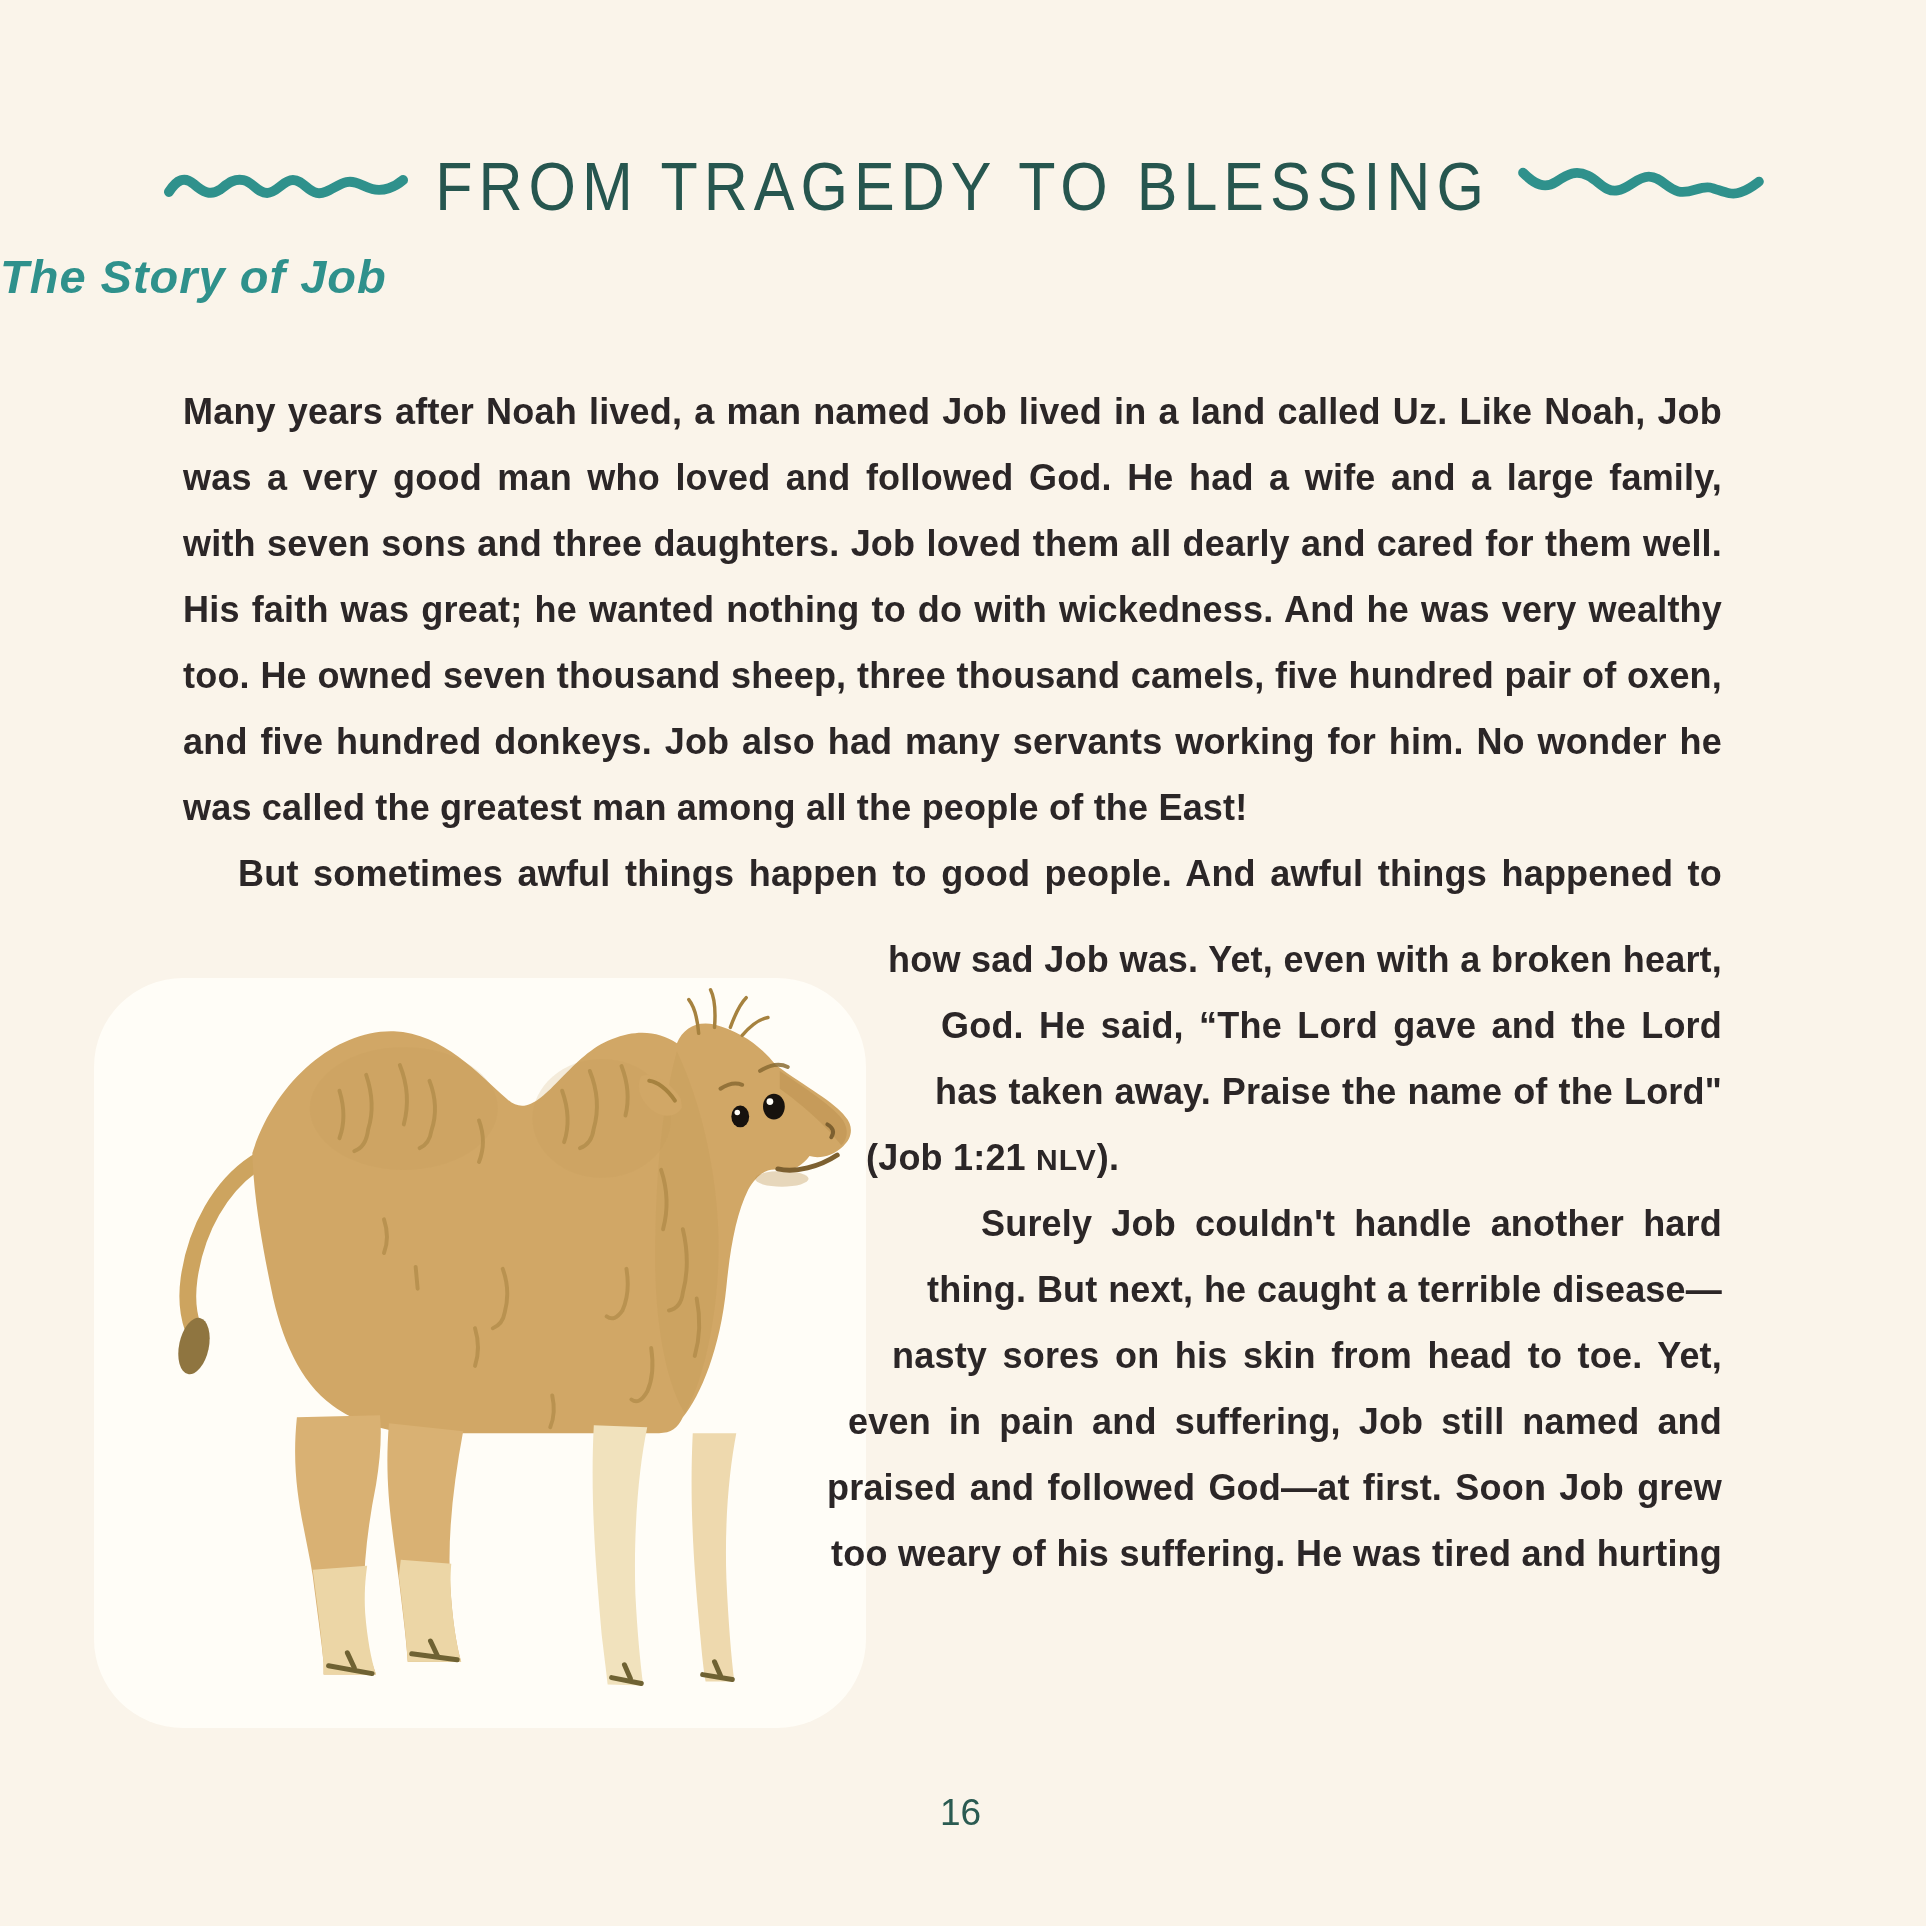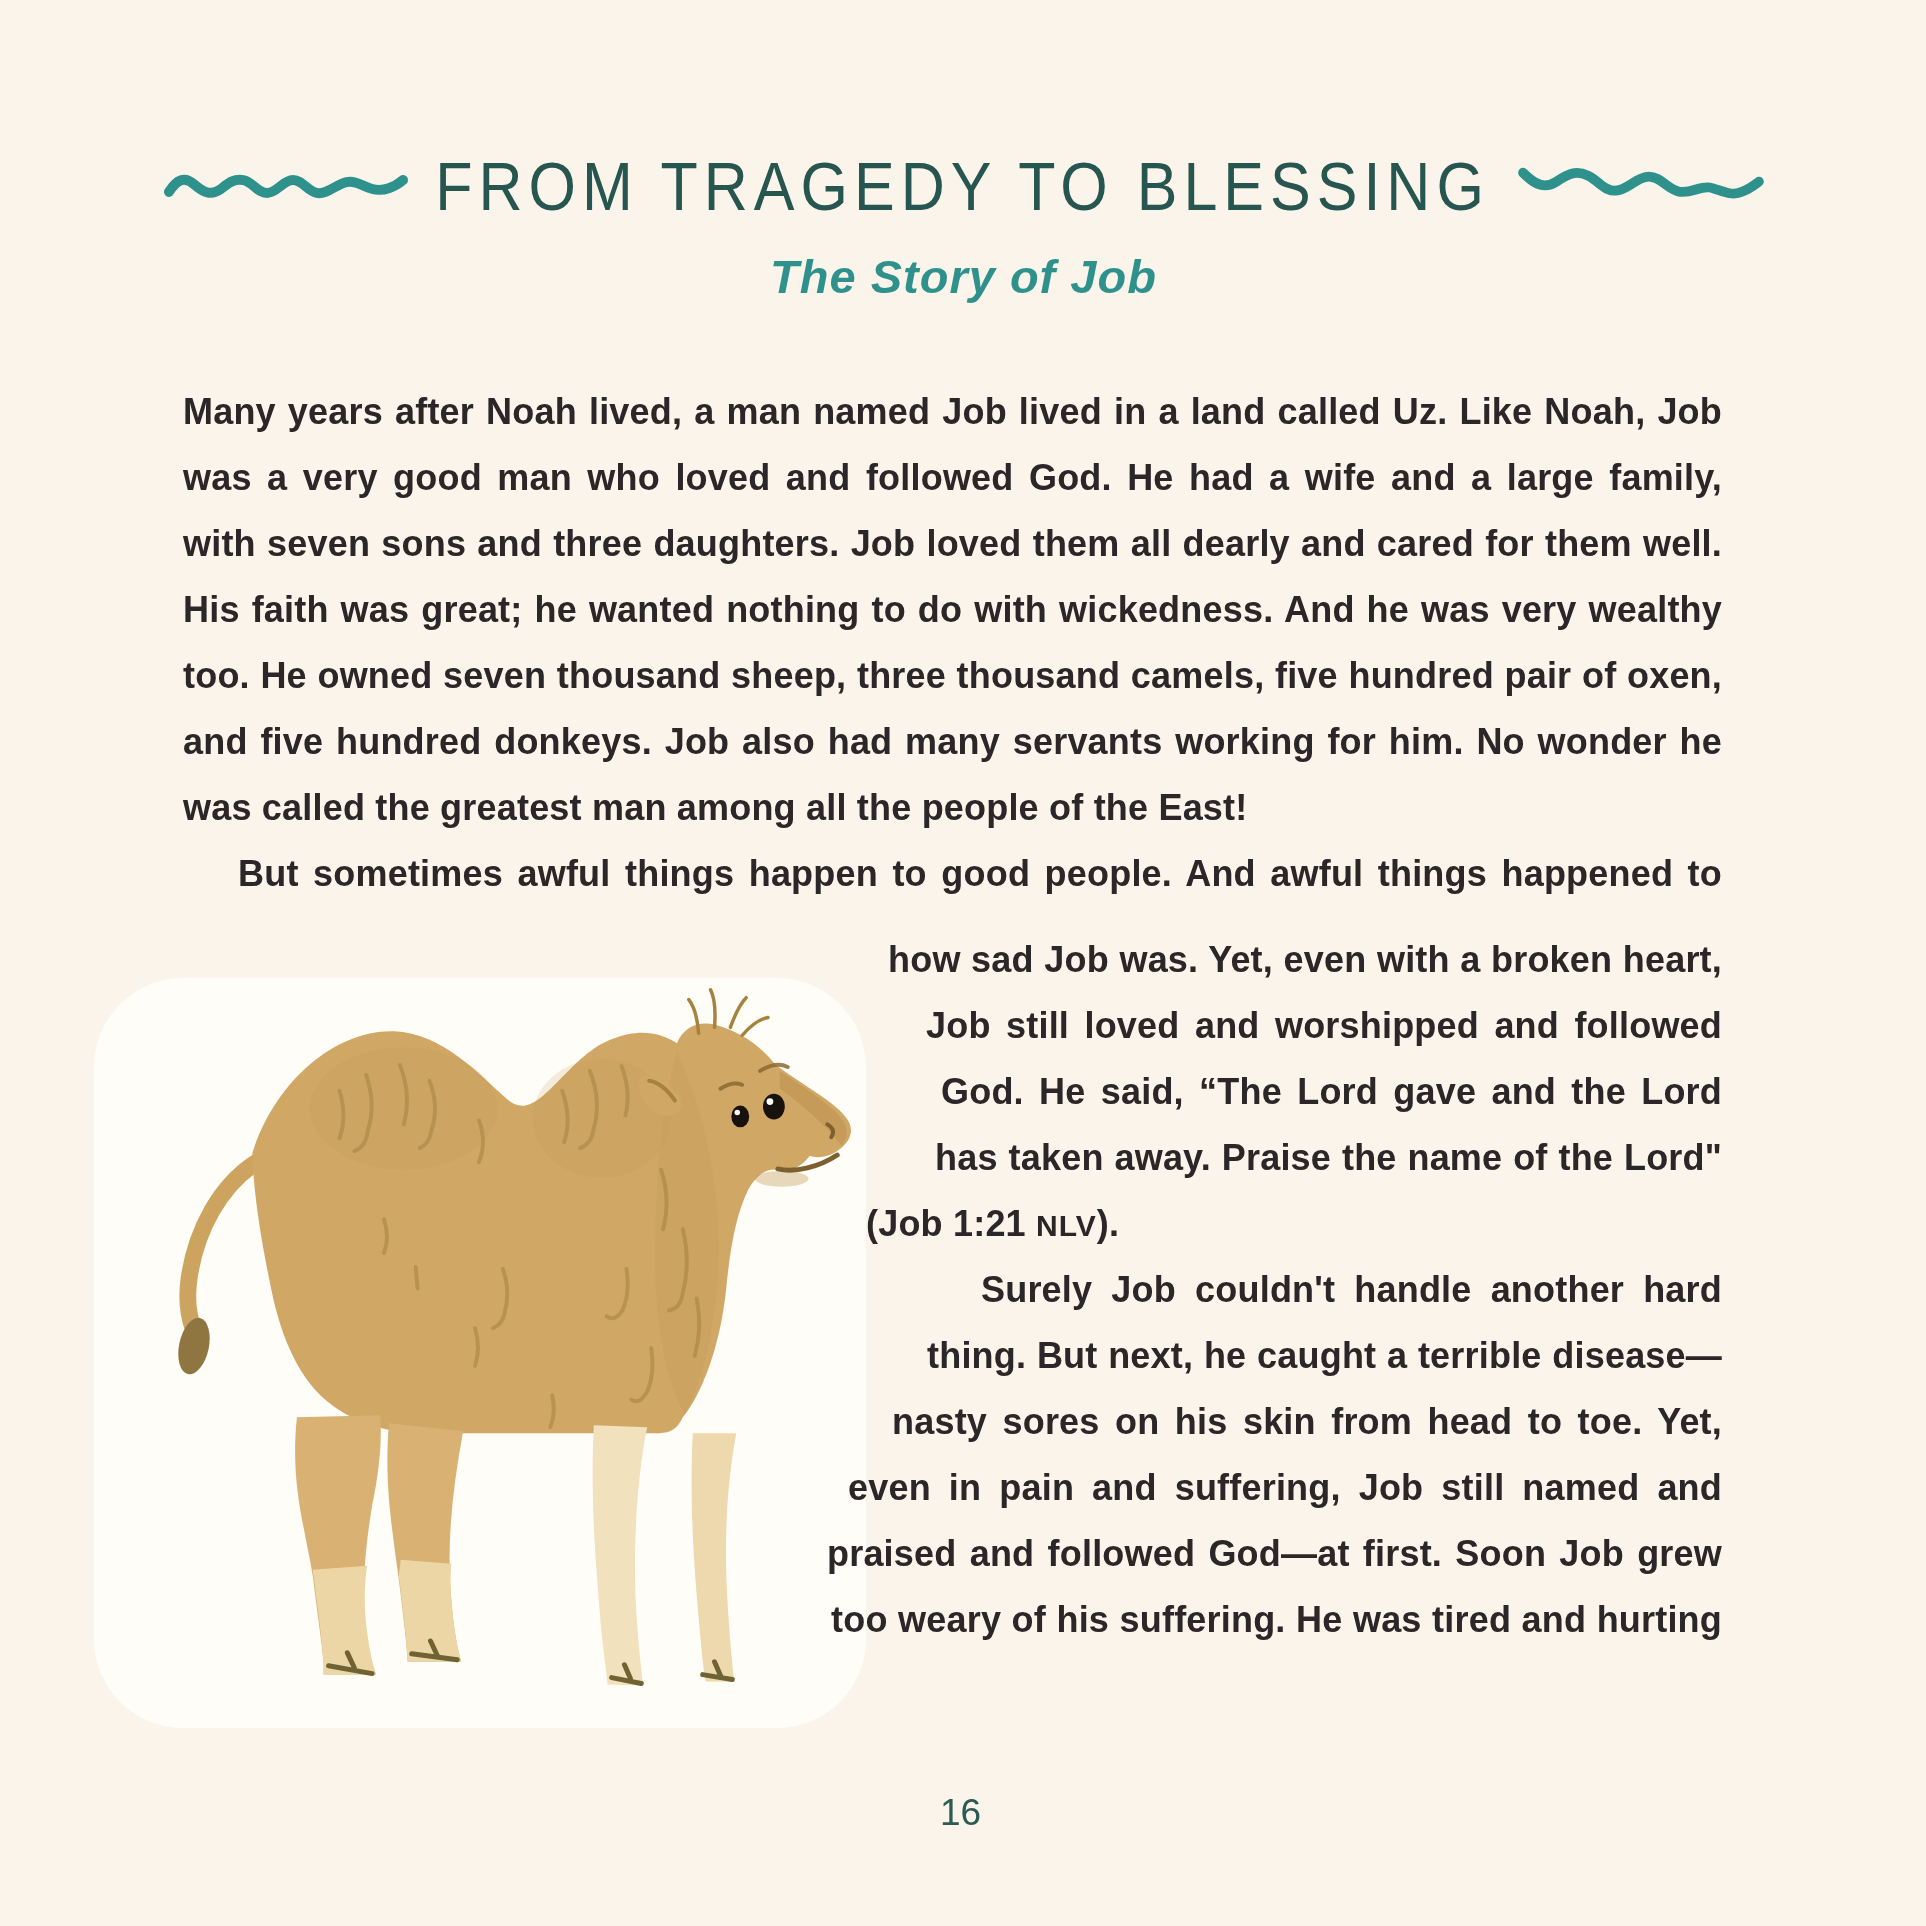--- a/index.html
+++ b/index.html
@@ -18,21 +18,20 @@
   .title{
     font-size:61px;line-height:85px;font-weight:400;
     letter-spacing:6px;
     color:var(--title-color,#26564f);
     white-space:nowrap;
     transform:scaleY(1.12);
   }
   .squig{flex:0 0 auto;}
   .subtitle{
     position:absolute;left:0;right:0;top:249px;
-    text-align:center;
     font-size:47px;font-weight:bold;font-style:italic;
     letter-spacing:1px;
     color:var(--accent-color,#2f918c);
   }
   
   .body-text{
     position:absolute;left:183px;top:379px;width:1539px;
     font-size:36px;color:var(--text-color,#2b2627);
   }
   .tline{
@@ -175,21 +174,20 @@
   <div class="body-text">
       <div class="tline just" style="margin-left: 0px;">Many years after Noah lived, a man named Job lived in a land called Uz. Like Noah, Job</div>
       <div class="tline just" style="margin-left: 0px;">was a very good man who loved and followed God. He had a wife and a large family,</div>
       <div class="tline just" style="margin-left: 0px;">with seven sons and three daughters. Job loved them all dearly and cared for them well.</div>
       <div class="tline just" style="margin-left: 0px;">His faith was great; he wanted nothing to do with wickedness. And he was very wealthy</div>
       <div class="tline just" style="margin-left: 0px;">too. He owned seven thousand sheep, three thousand camels, five hundred pair of oxen,</div>
       <div class="tline just" style="margin-left: 0px;">and five hundred donkeys. Job also had many servants working for him. No wonder he</div>
       <div class="tline" style="margin-left: 0px;">was called the greatest man among all the people of the East!</div>
       <div class="tline just" style="margin-left: 55px;">But sometimes awful things happen to good people. And awful things happened to</div>
       <div class="tline just" style="margin-left: 705px; margin-top: 20px;">how sad Job was. Yet, even with a broken heart,</div>
-      <div class="tline just" style="margin-left: 743px;">Job still loved and worshipped and followed</div>
       <div class="tline just" style="margin-left: 758px;">God. He said, “The Lord gave and the Lord</div>
       <div class="tline just" style="margin-left: 752px;">has taken away. Praise the name of the Lord"</div>
       <div class="tline" style="margin-left: 683px;"><span>(Job 1:21 </span><span class="smallcaps">NLV</span><span>).</span></div>
       <div class="tline just" style="margin-left: 798px;">Surely Job couldn't handle another hard</div>
       <div class="tline just" style="margin-left: 744px;">thing. But next, he caught a terrible disease—</div>
       <div class="tline just" style="margin-left: 709px;">nasty sores on his skin from head to toe. Yet,</div>
       <div class="tline just" style="margin-left: 665px;">even in pain and suffering, Job still named and</div>
       <div class="tline just" style="margin-left: 644px;">praised and followed God—at first. Soon Job grew</div>
       <div class="tline just" style="margin-left: 648px;">too weary of his suffering. He was tired and hurting</div>
     </div>

